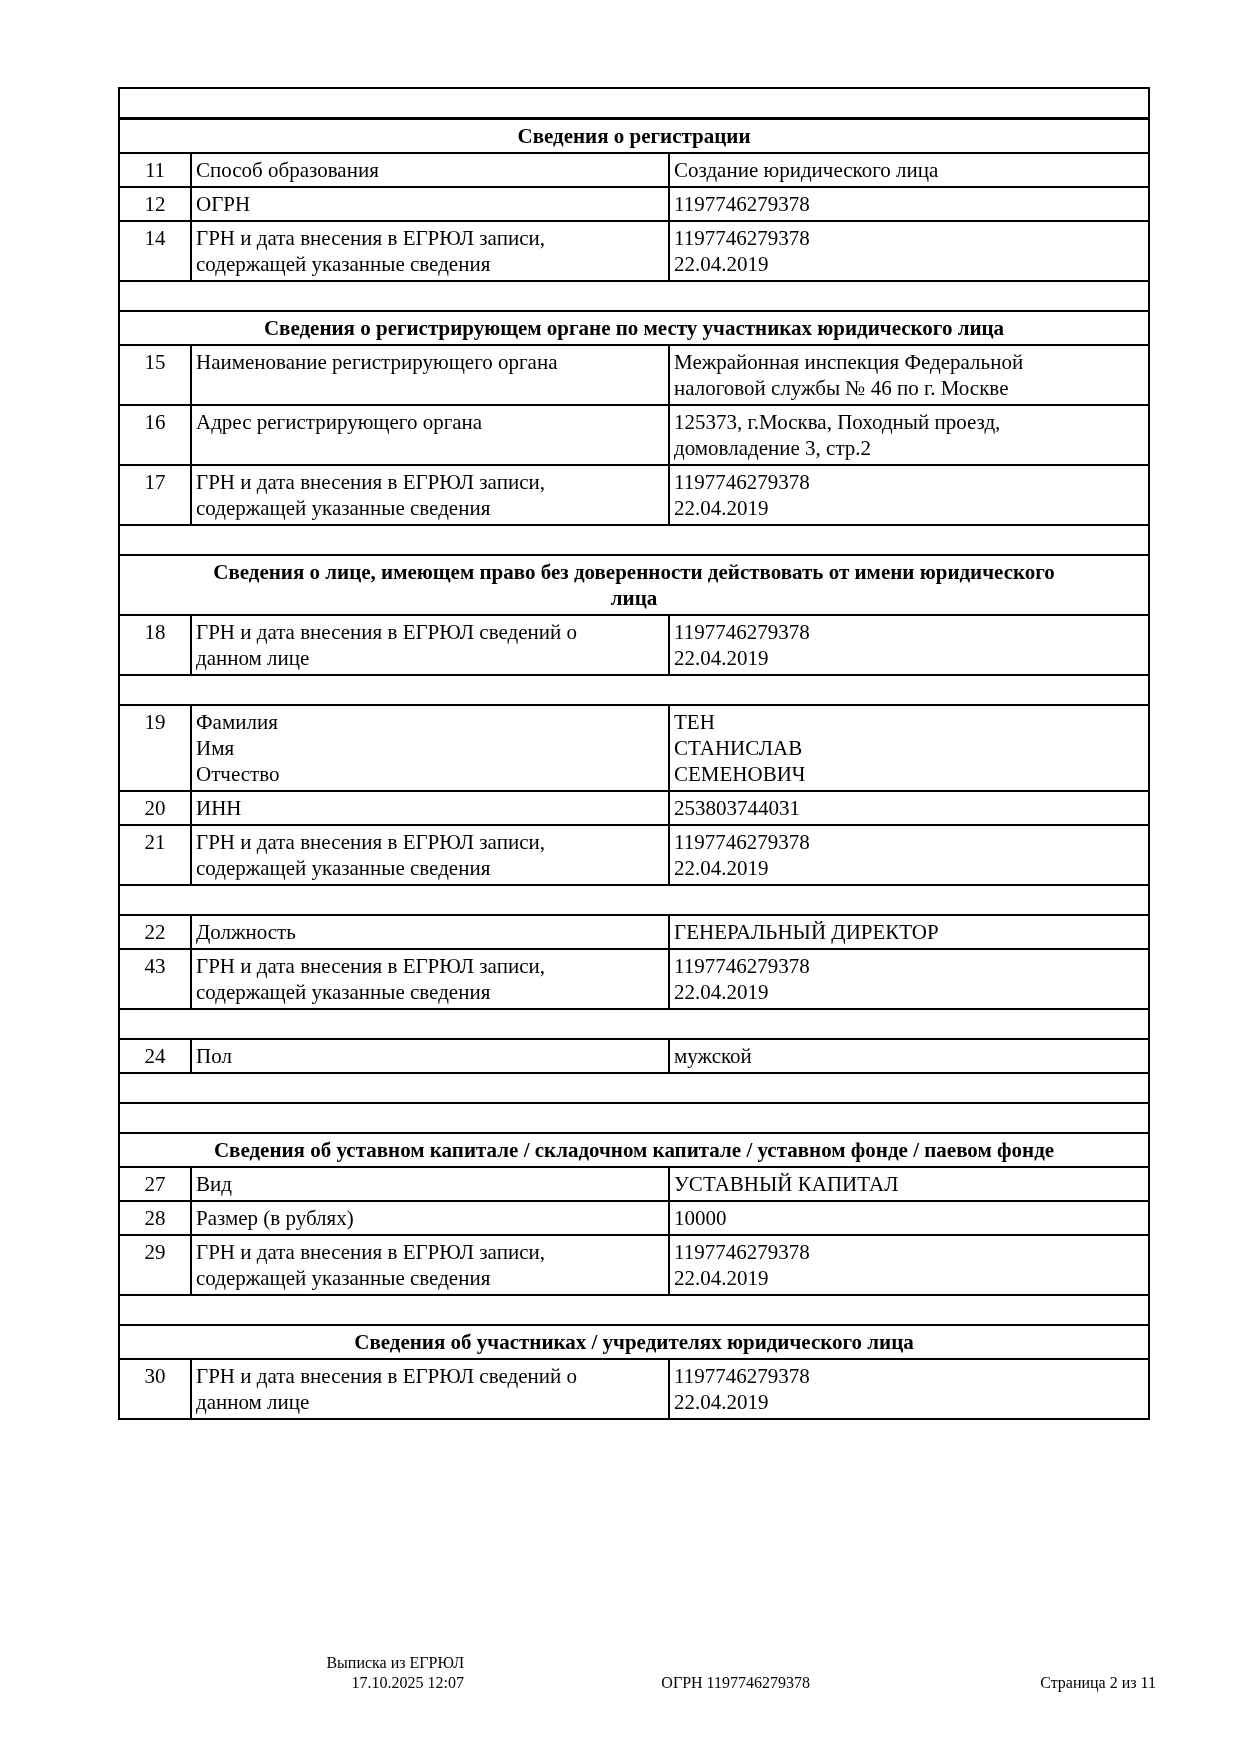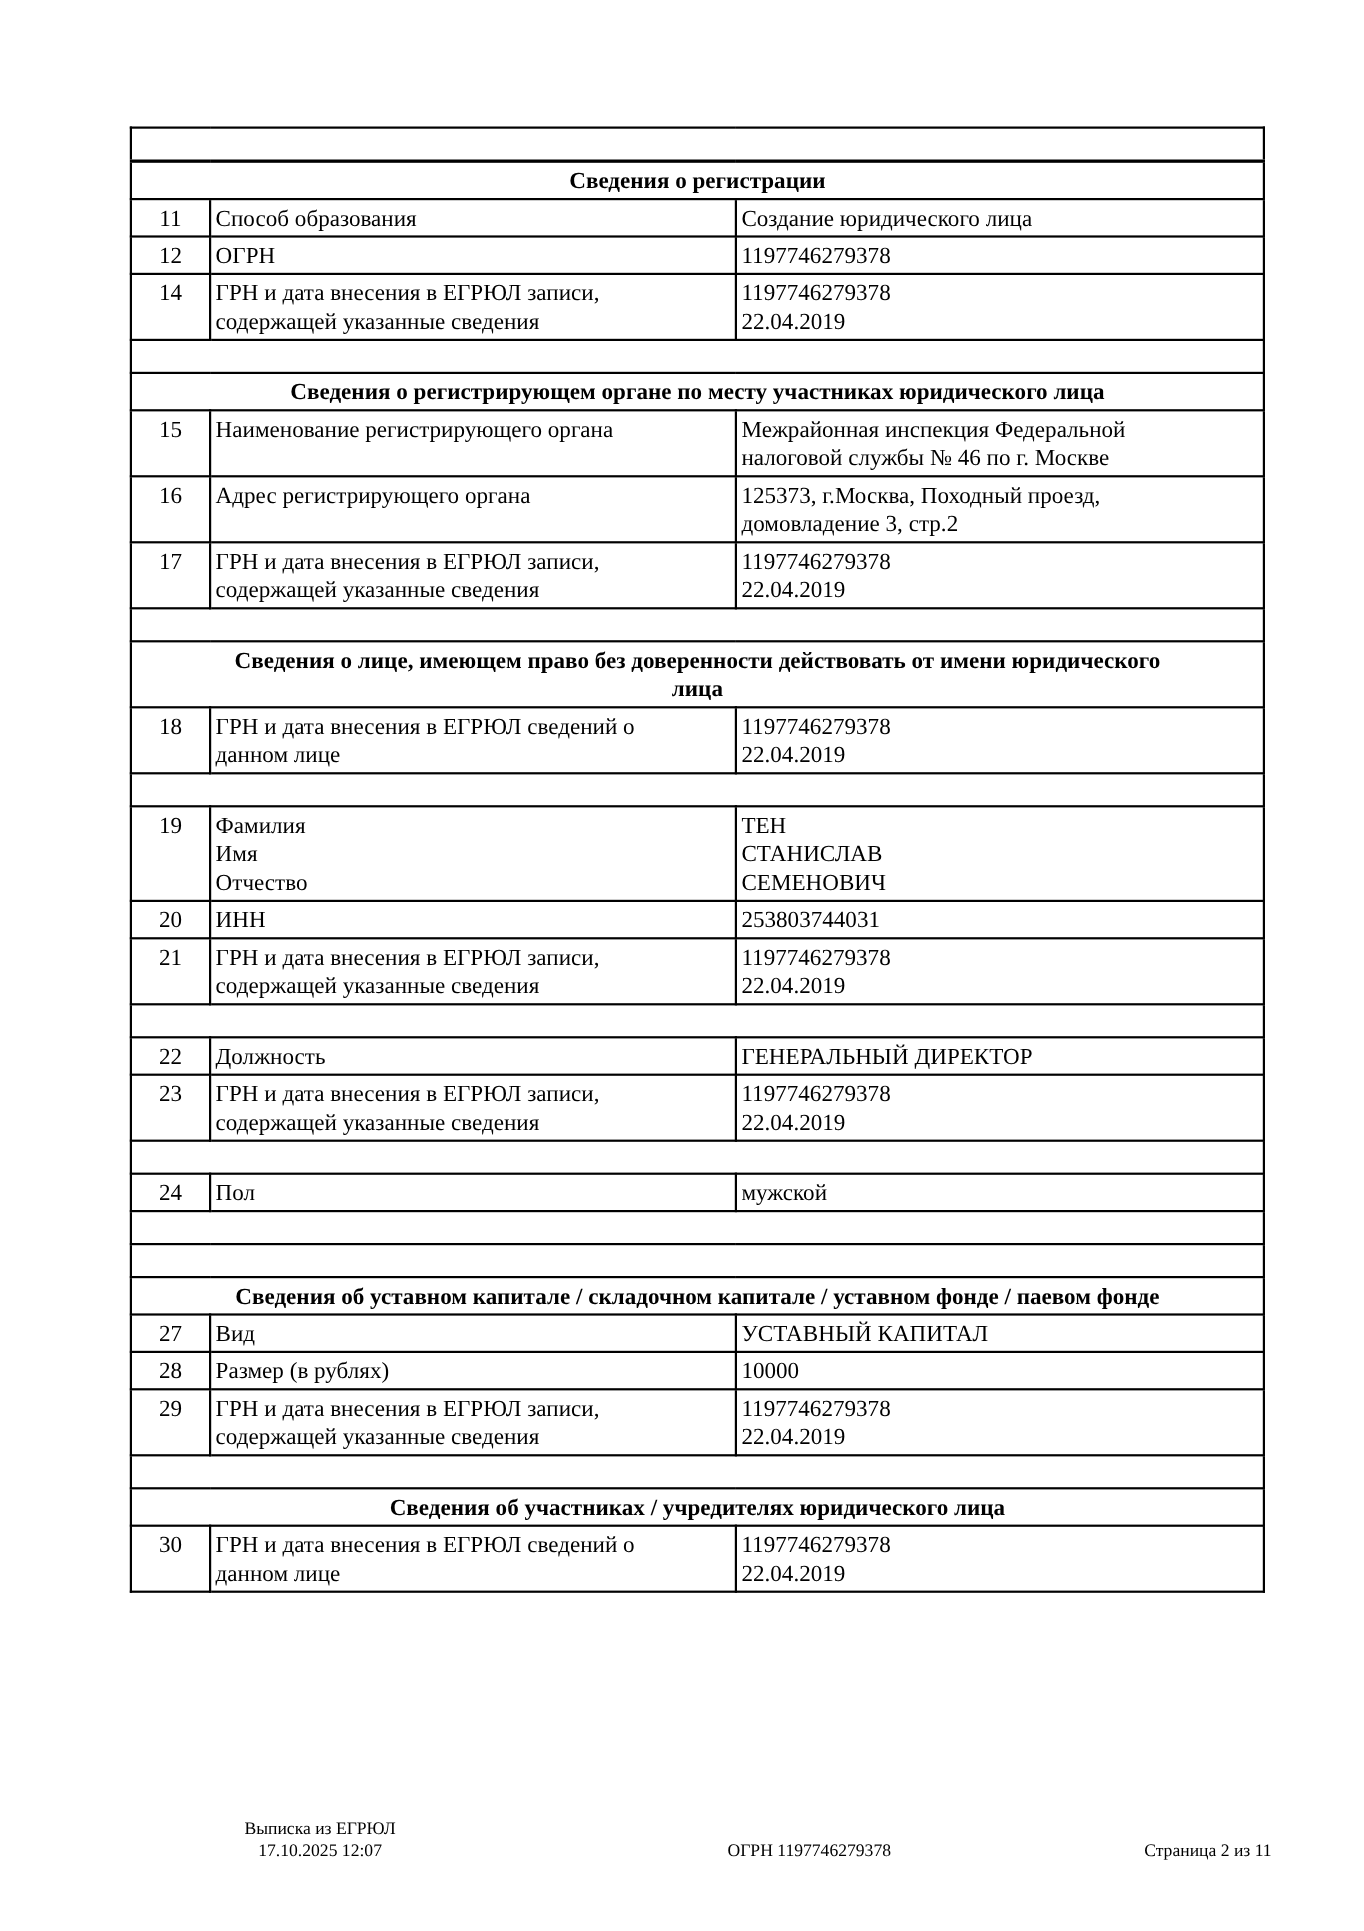--- a/index.html
+++ b/index.html
@@ -24,21 +24,20 @@
   }
   table.egrul {
     position: absolute;
     left: 118px;
     top: 87px;
     width: 1030px;
     border-collapse: collapse;
     table-layout: fixed;
     font-size: 21px;
     line-height: 26px;
-    margin-top: 28px;
   }
   table.egrul td {
     border: 2px solid #000000;
     vertical-align: top;
     padding: 3px 4px;
     overflow: hidden;
   }
   col.c-num   { width: 72px;  }
   col.c-label { width: 478px; }
   col.c-value { width: 480px; }
@@ -70,21 +69,21 @@
     position: absolute;
     left: 118px;
     top: 1653px;
     width: 1038px;
     display: grid;
     grid-template-columns: 1fr 1fr 1fr;
     align-items: end;
     font-size: 16px;
     line-height: 20px;
   }
-  .footer .f-left   { text-align: center; }
+  .footer .f-left   { text-align: right; }
   .footer .f-center { text-align: right; }
   .footer .f-right  { text-align: right; }
 </style>
 </head>
 <body>
 
 <div class="page">
 
   <table class="egrul">
     <colgroup>
@@ -181,21 +180,21 @@
         </tr>
         <tr class="row-spacer">
           <td colspan="3"></td>
         </tr>
         <tr class="row-data">
           <td class="cell-num">22</td>
           <td class="cell-label">Должность</td>
           <td class="cell-value">ГЕНЕРАЛЬНЫЙ ДИРЕКТОР</td>
         </tr>
         <tr class="row-data">
-          <td class="cell-num">23</td>
+          <td class="cell-num">43</td>
           <td class="cell-label">ГРН и дата внесения в ЕГРЮЛ записи,
 содержащей указанные сведения</td>
           <td class="cell-value">1197746279378
 22.04.2019</td>
         </tr>
         <tr class="row-spacer">
           <td colspan="3"></td>
         </tr>
         <tr class="row-data">
           <td class="cell-num">24</td>

